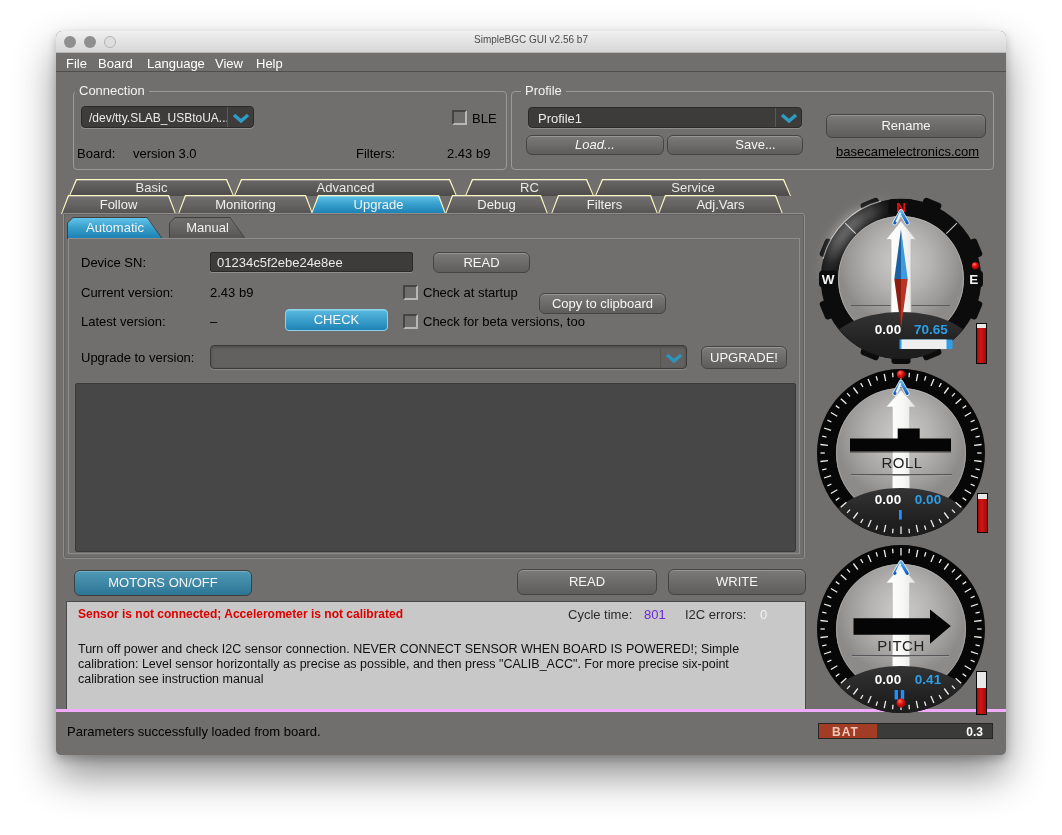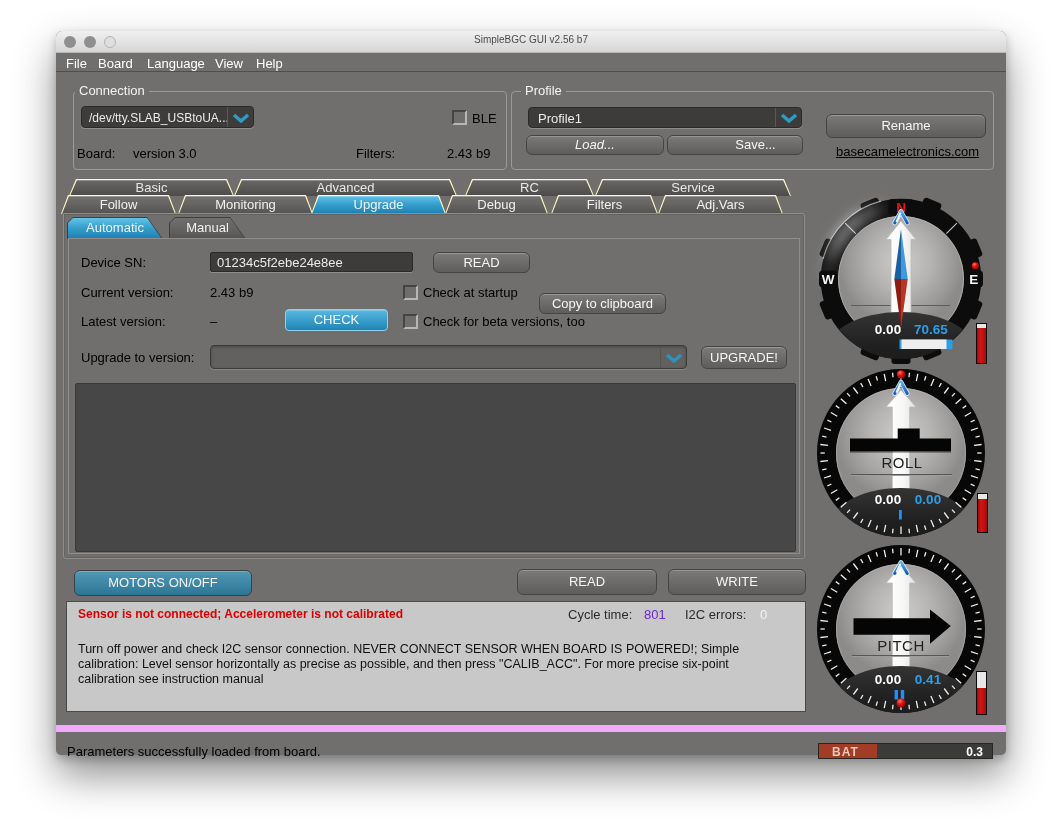--- a/index.html
+++ b/index.html
@@ -202,21 +202,21 @@
 
   <div style="position:absolute; left:10px; top:570px; width:740px; height:111px; background:#c8c8c8; border:1px solid #4a4a4a;">
     <div style="position:absolute; left:11px; top:5px; color:#dd0000; font-weight:bold; font-size:12px;">Sensor is not connected; Accelerometer is not calibrated</div>
     <div style="position:absolute; left:501px; top:5px; color:#2b2b2b; font-size:13px;">Cycle time:</div>
     <div style="position:absolute; left:577px; top:5px; color:#6d28d9; font-size:13px;">801</div>
     <div style="position:absolute; left:618px; top:5px; color:#2b2b2b; font-size:13px;">I2C errors:</div>
     <div style="position:absolute; left:693px; top:5px; color:#f2f2f2; font-size:13px;">0</div>
     <div style="position:absolute; left:11px; top:40px; width:680px; color:#111; font-size:12.5px; line-height:15px;">Turn off power and check I2C sensor connection. NEVER CONNECT SENSOR WHEN BOARD IS POWERED!; Simple calibration: Level sensor horizontally as precise as possible, and then press "CALIB_ACC". For more precise six-point calibration see instruction manual</div>
   </div>
 
-  <div style="position:absolute; left:0; bottom:0; width:100%; height:30px; border-top:7px solid #f0abfc; border-radius:0 0 5px 5px;">
+  <div style="position:absolute; left:0; bottom:0; width:100%; height:46px; border-top:3px solid #f0abfc; border-radius:0 0 5px 5px;">
     <div class="lbl" style="left:11px; top:12px;">Parameters successfully loaded from board.</div>
     <div style="position:absolute; left:762px; top:11px; width:175px; height:16px; background:#3b3b39; border:1px solid #262624;">
       <div style="position:absolute; left:0; top:0; width:58px; height:100%; background:#a23c24;"></div>
       <div style="position:absolute; left:13px; top:1px; color:#f0cbbc; font-weight:bold; font-size:12px; letter-spacing:1px;">BAT</div>
       <div style="position:absolute; right:9px; top:1px; color:#ffffff; font-weight:bold; font-size:12px;">0.3</div>
     </div>
   </div>
 
   <svg id="g1" style="left:750px; top:153px;" width="190" height="190" viewBox="-95 -95 190 190">
 <defs>

